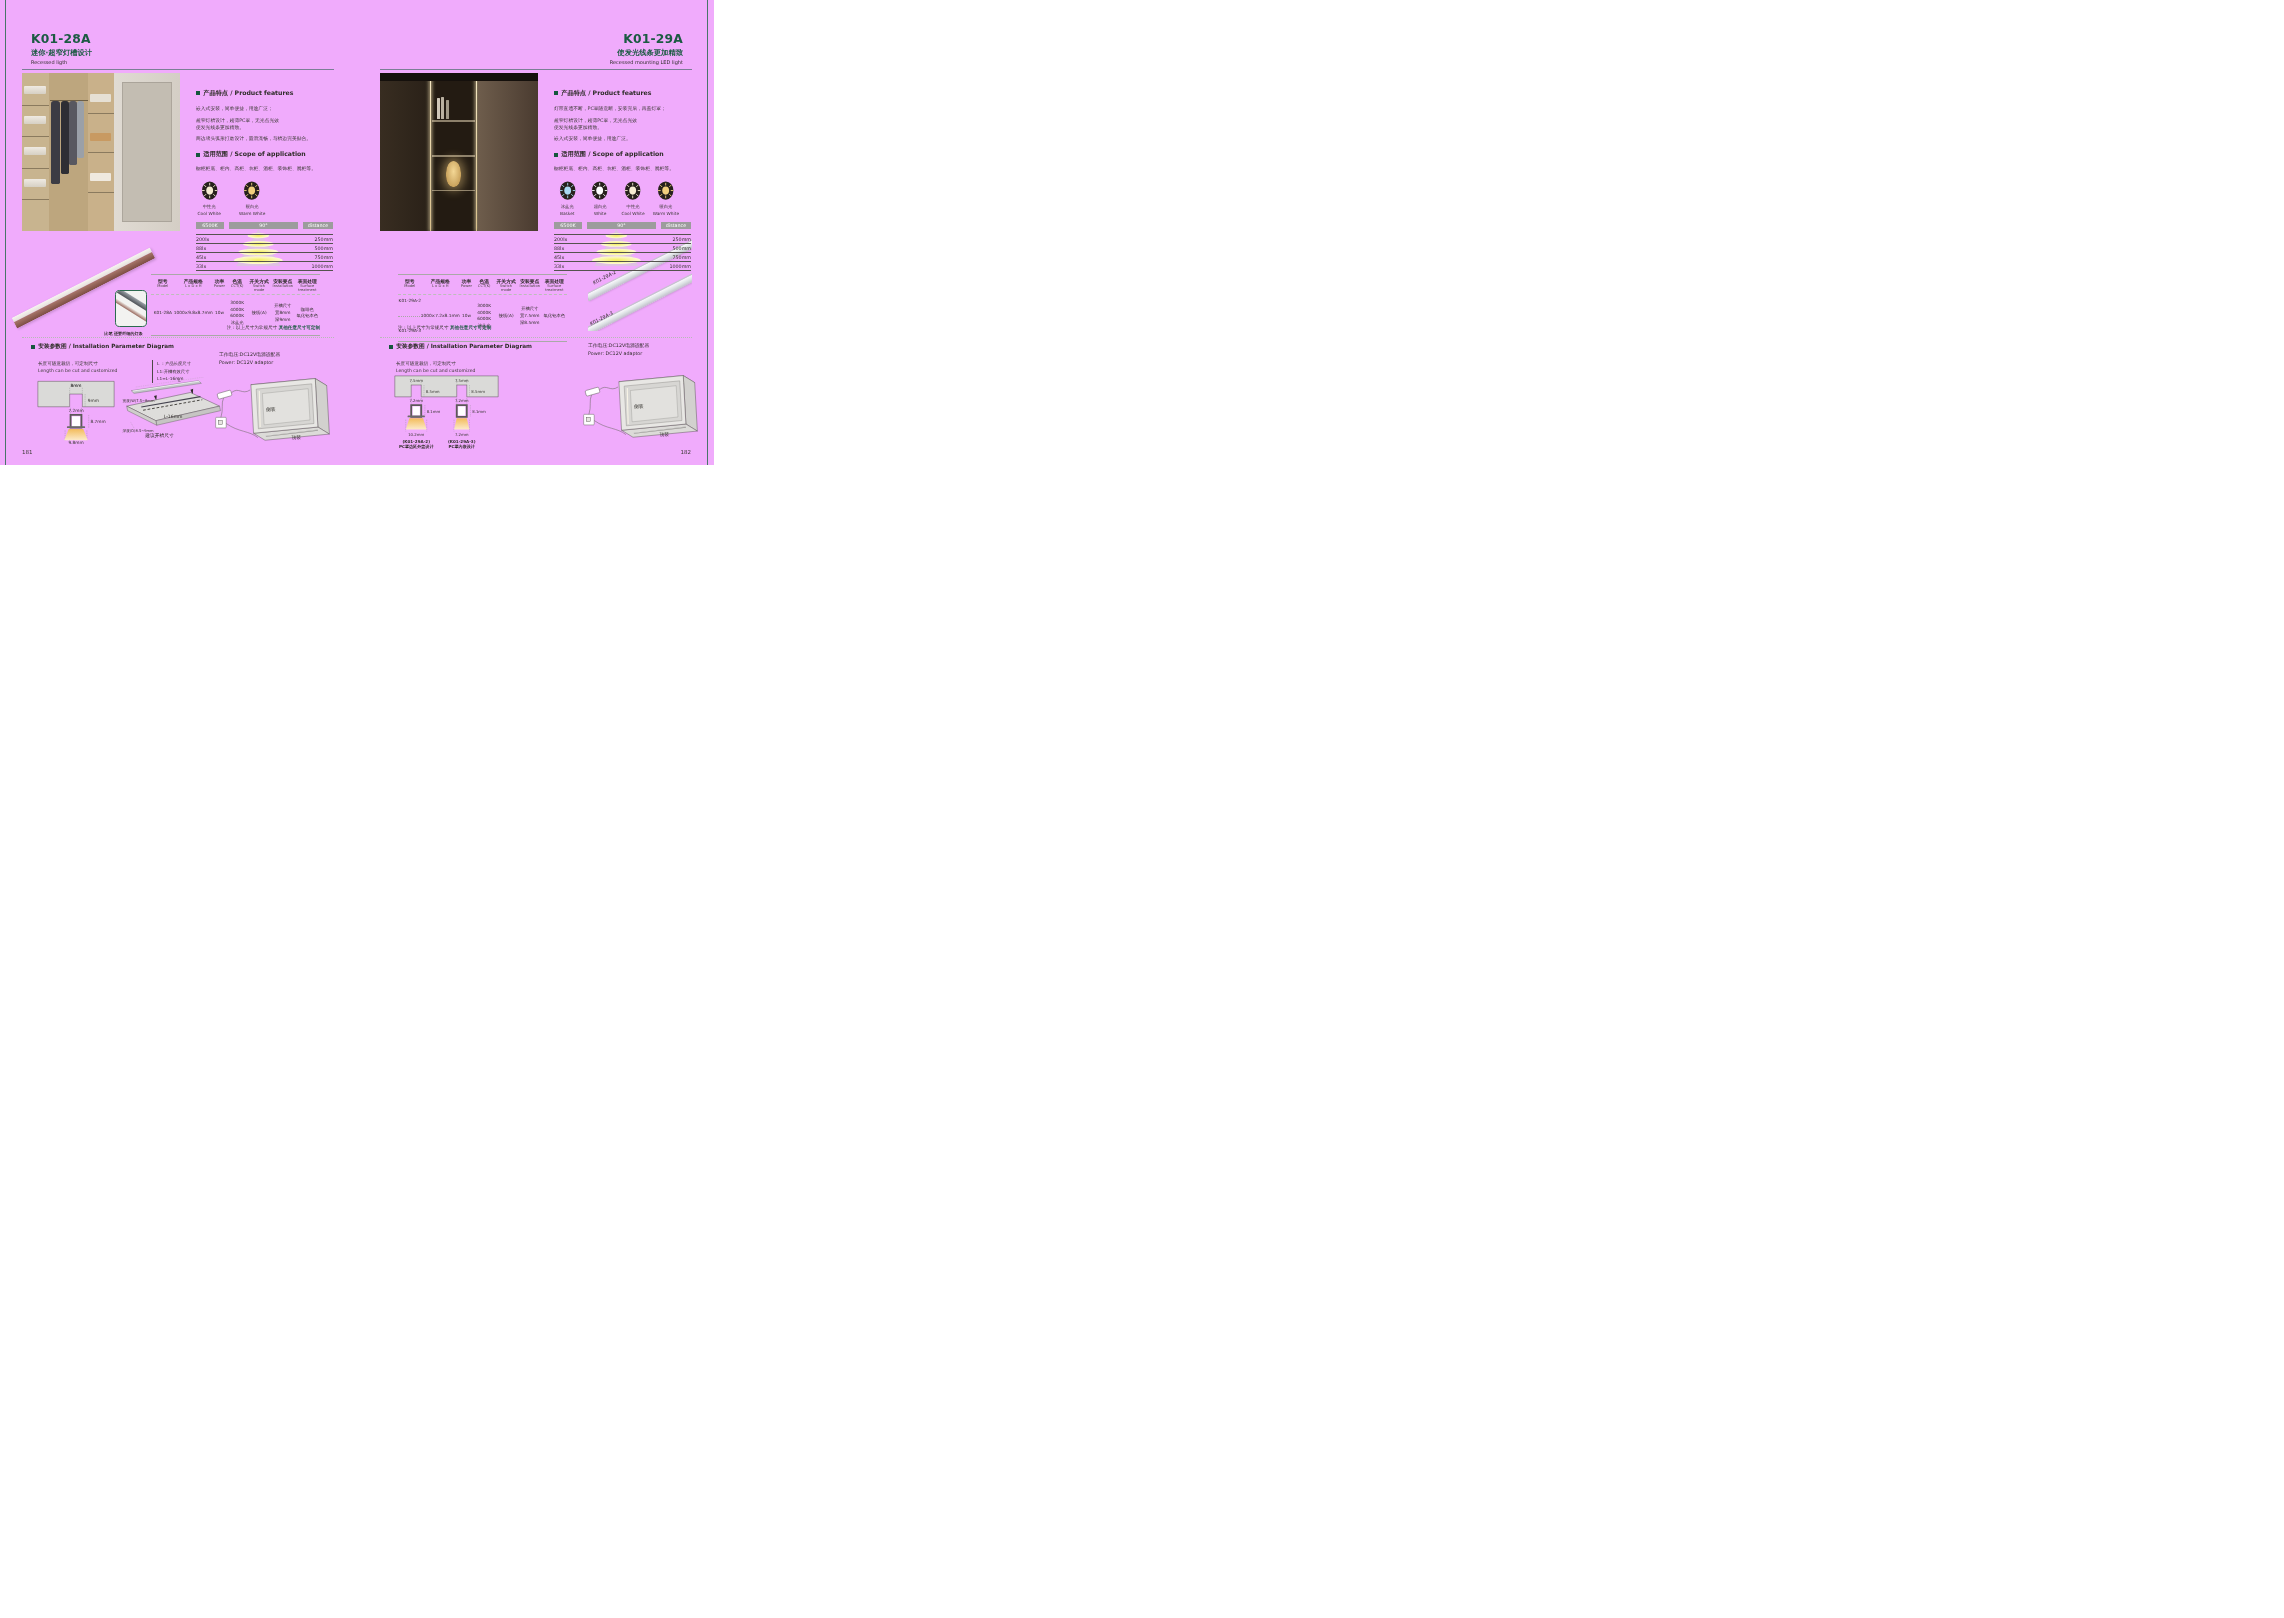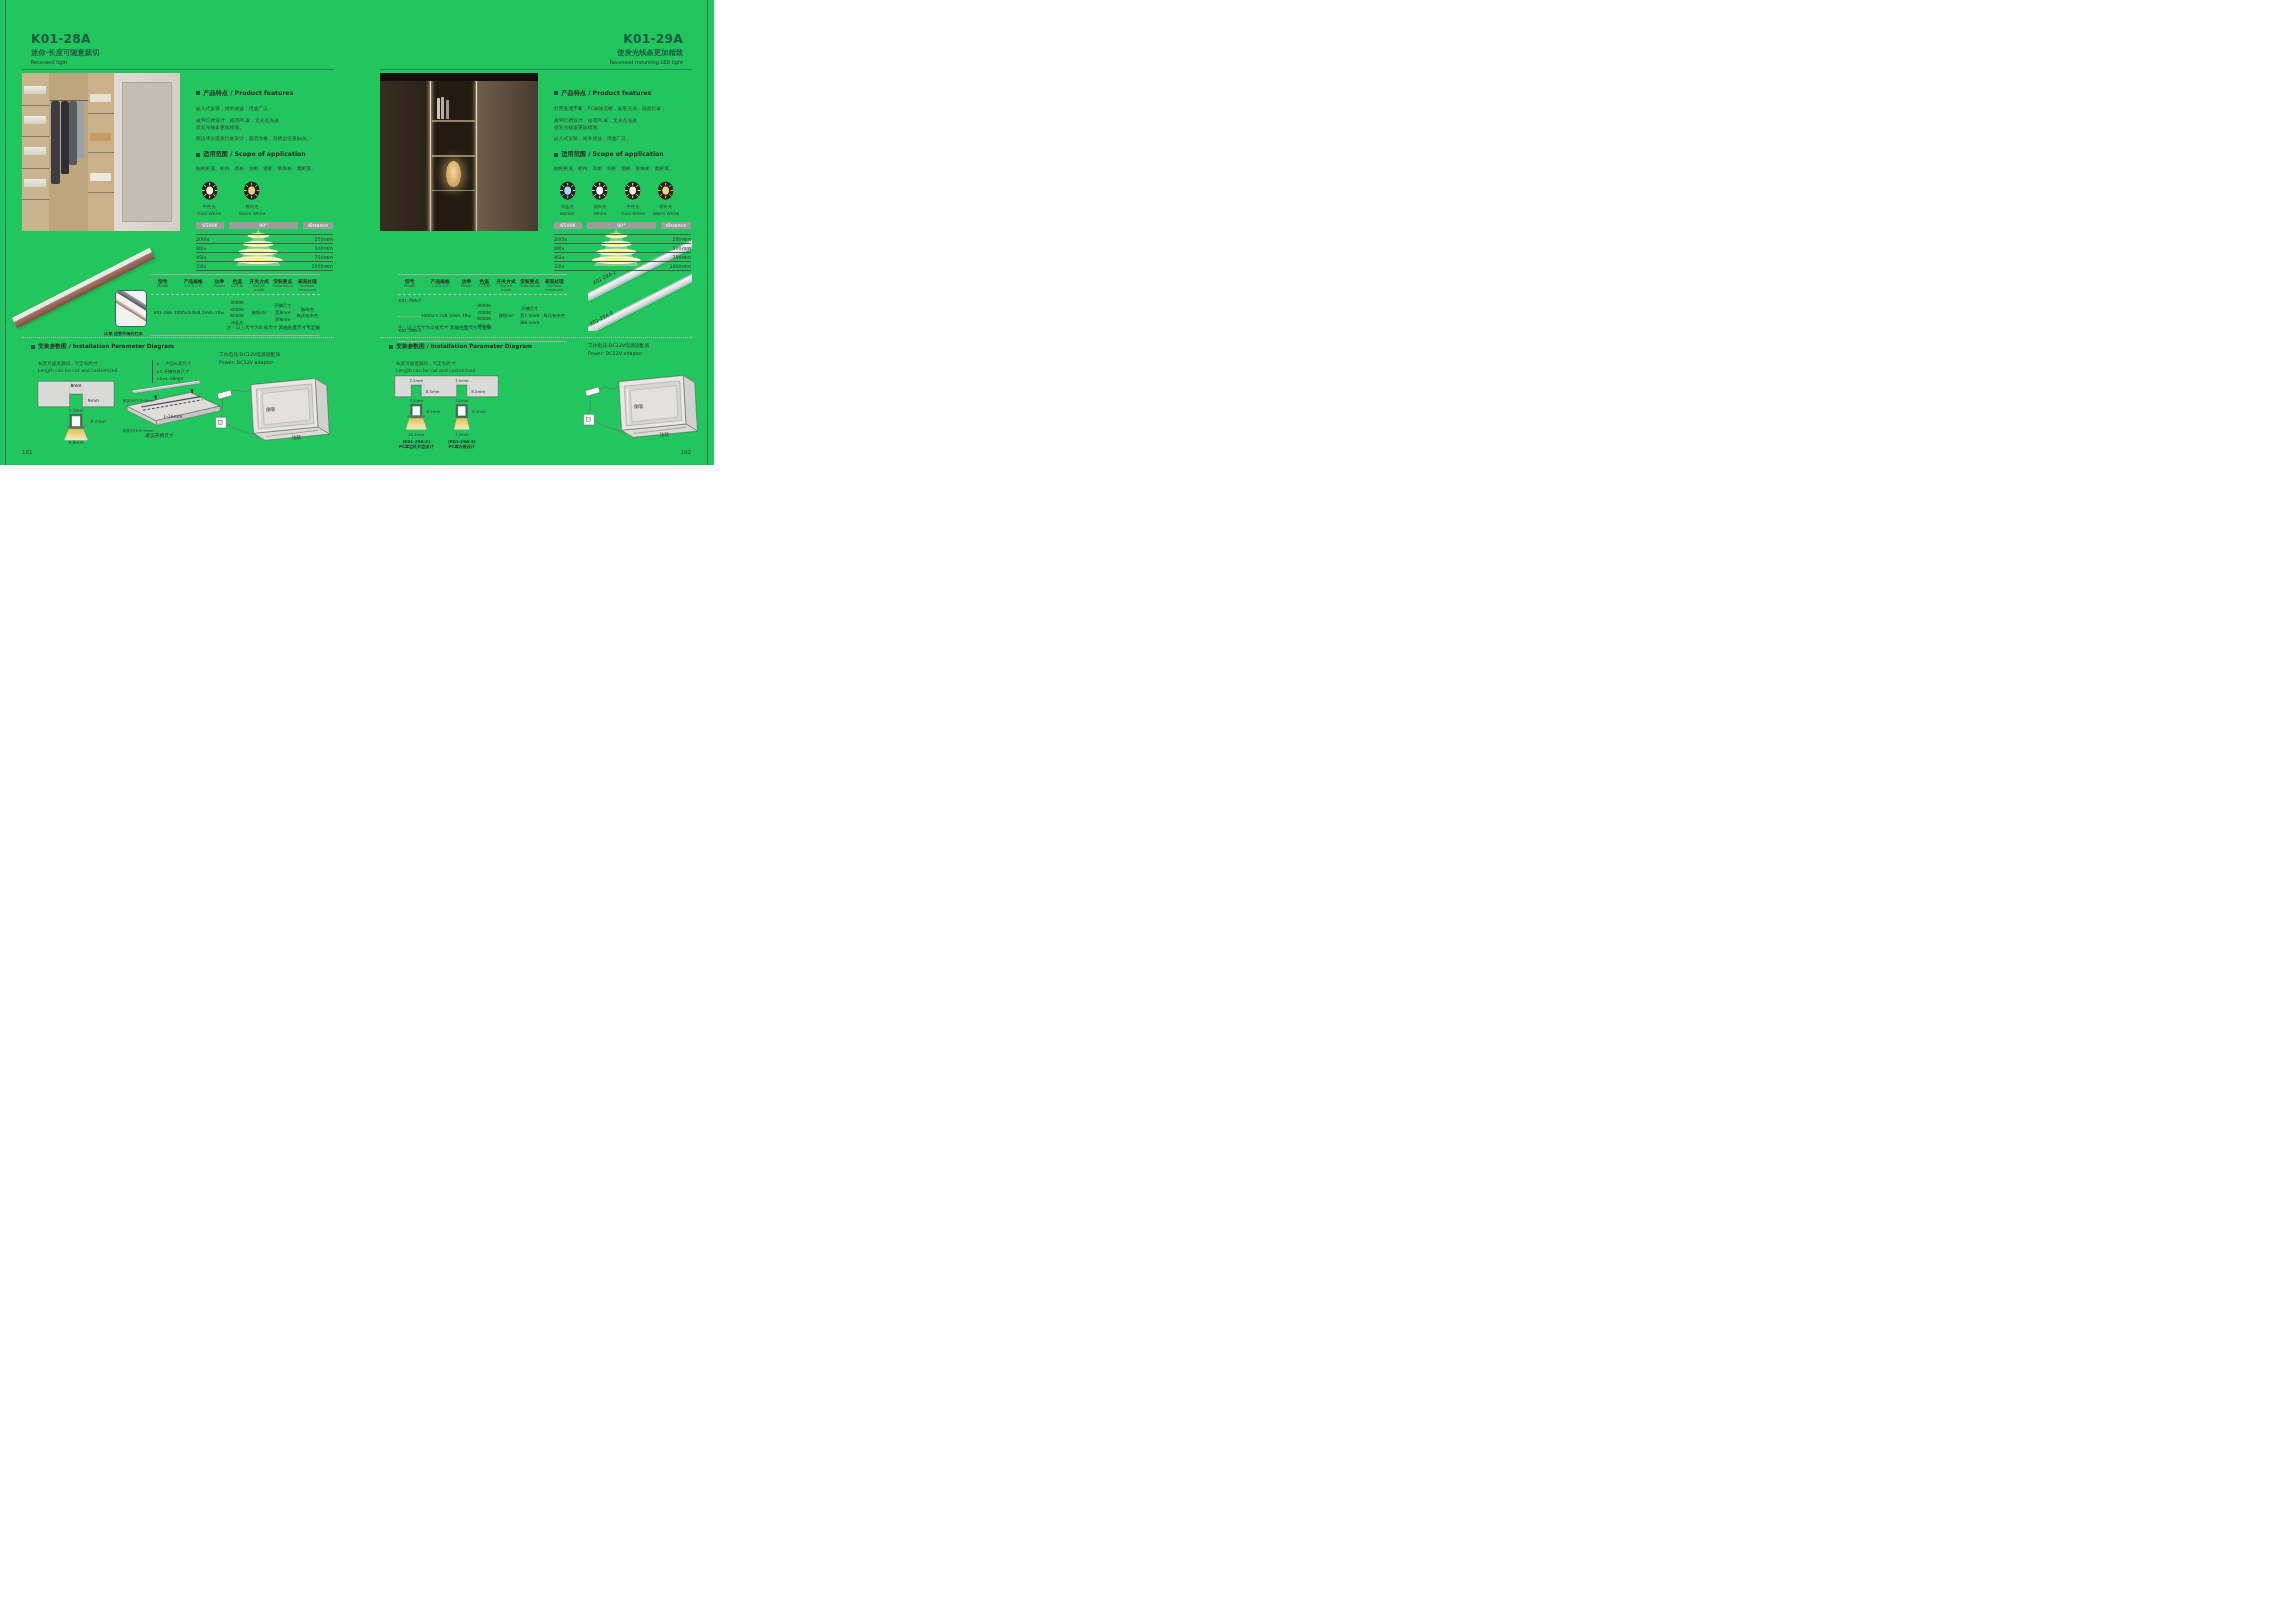--- a/index.html
+++ b/index.html
@@ -1,17 +1,17 @@
 <!DOCTYPE html>
 <html style="font-size:7.3px"><head>
 <meta charset="utf-8">
 <style>
   html,body{margin:0;padding:0;background:#ffffff;}
   body{font-family:"DejaVu Sans","Liberation Sans",sans-serif;color:#34322e;}
-  .sheet{position:relative;width:714px;height:465px;background:#22c55e;overflow:hidden;text-decoration:underline;}
+  .sheet{position:relative;width:714px;height:465px;background:#f0abfc;overflow:hidden;text-decoration:underline;}
   .edge{position:absolute;top:0;bottom:0;width:0.5px;background:#2c6a4f;opacity:.85;}
   .edge.l{left:4.6px;} .edge.r{right:6.4px;}
   .page{position:absolute;top:0;width:312px;height:465px;}
   .page.pl{left:22px;} .page.pr{left:380px;}
   
   .hdr{position:absolute;top:32px;}
   .pl .hdr{left:9px;text-align:left;} .pr .hdr{right:9px;text-align:right;}
   .hdr .model{font-size:12.3px;font-weight:bold;color:#1b5a42;letter-spacing:0.2px;}
   .hdr .subcn{font-size:7.3px;font-weight:bold;color:#1b5a42;margin-top:1.8px;}
   .hdr .suben{font-size:5px;color:#2f2d2a;margin-top:1.4px;}
@@ -107,21 +107,21 @@
 </head>
 <body>
 
 <div class="sheet">
   <div class="edge l"></div>
   <div class="edge r"></div>
 
   <div class="page pl">
     <div class="hdr">
       <div class="model">K01-28A</div>
-      <div class="subcn">迷你·长度可随意裁切</div>
+      <div class="subcn">迷你·超窄灯槽设计</div>
       <div class="suben">Recessed ligth</div>
     </div>
     <div class="hdr-rule"></div>
 
     <div class="photo">
       <div class="ph-wood"></div>
       <div class="ph-towels">
         <div class="ph-shelfline" style="top:20%"></div>
           <div class="ph-shelfline" style="top:40%"></div>
         <div class="ph-shelfline" style="top:60%"></div>

